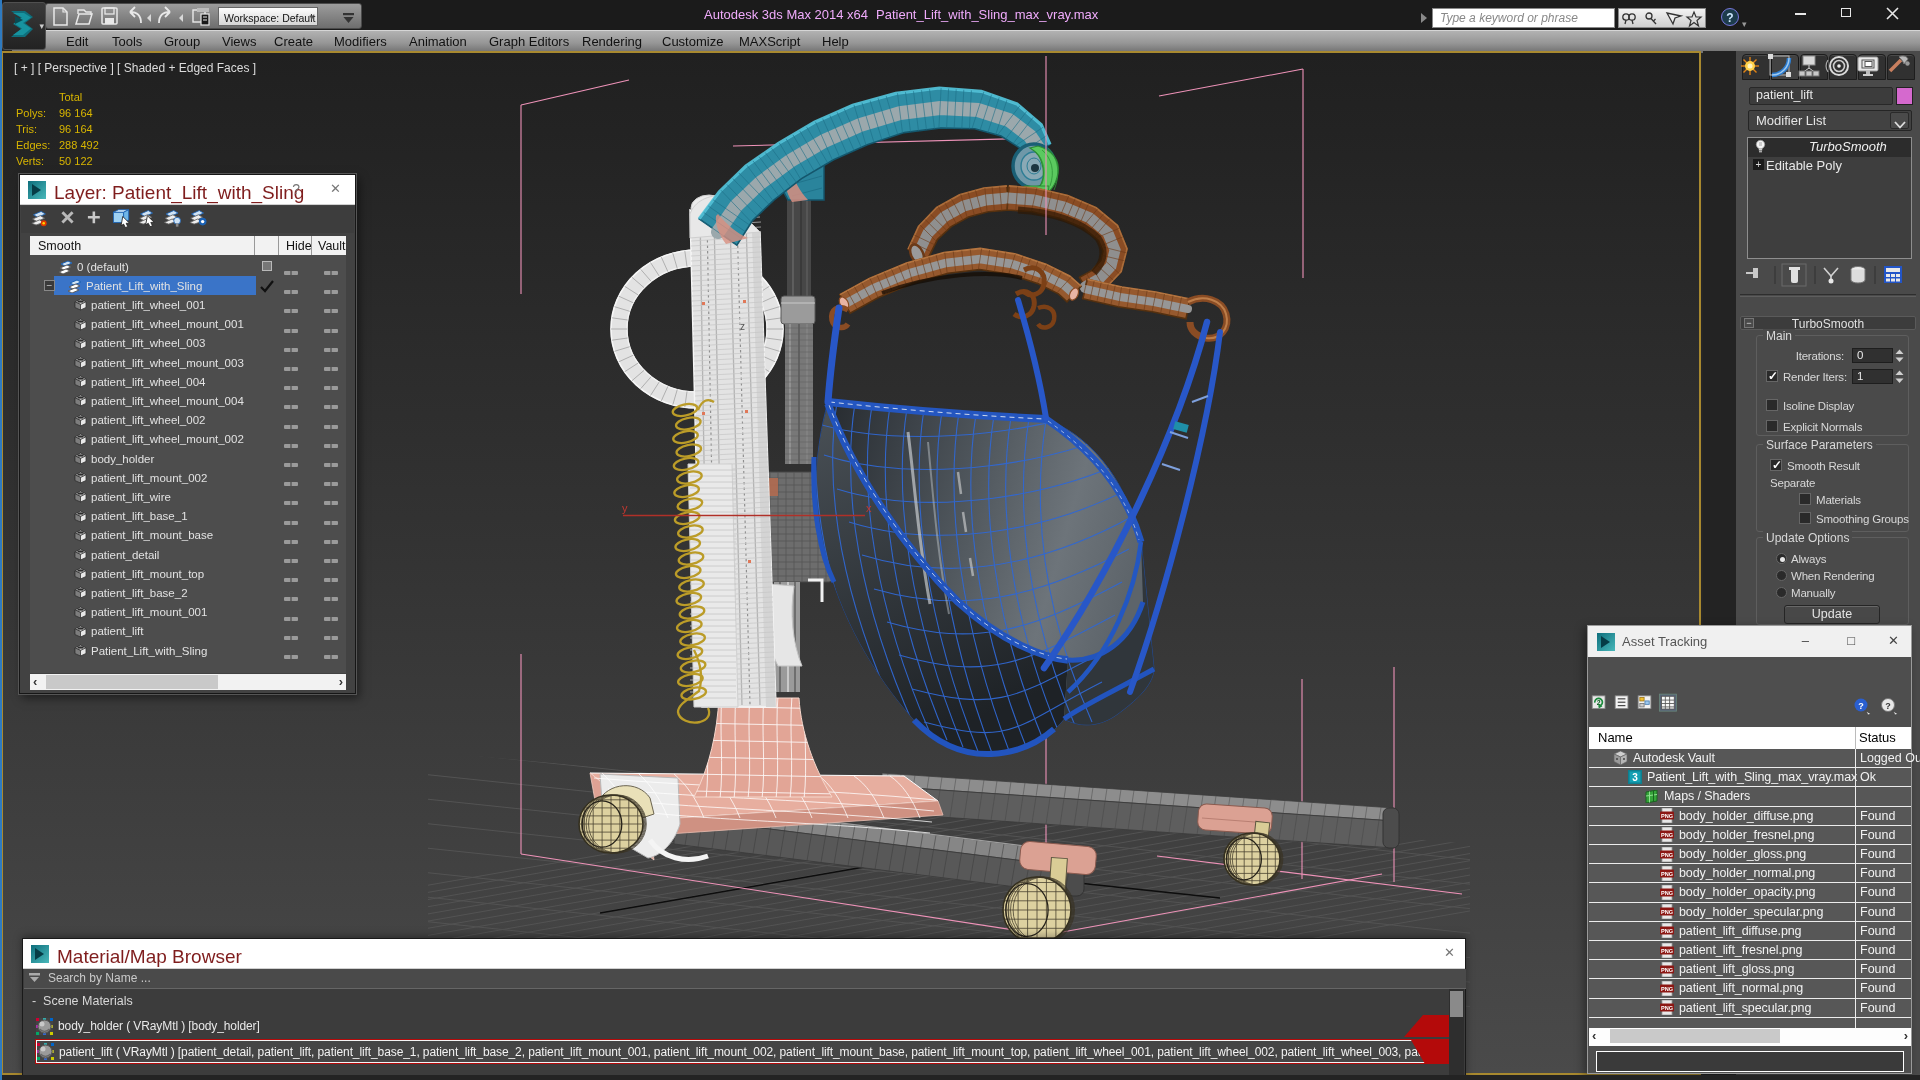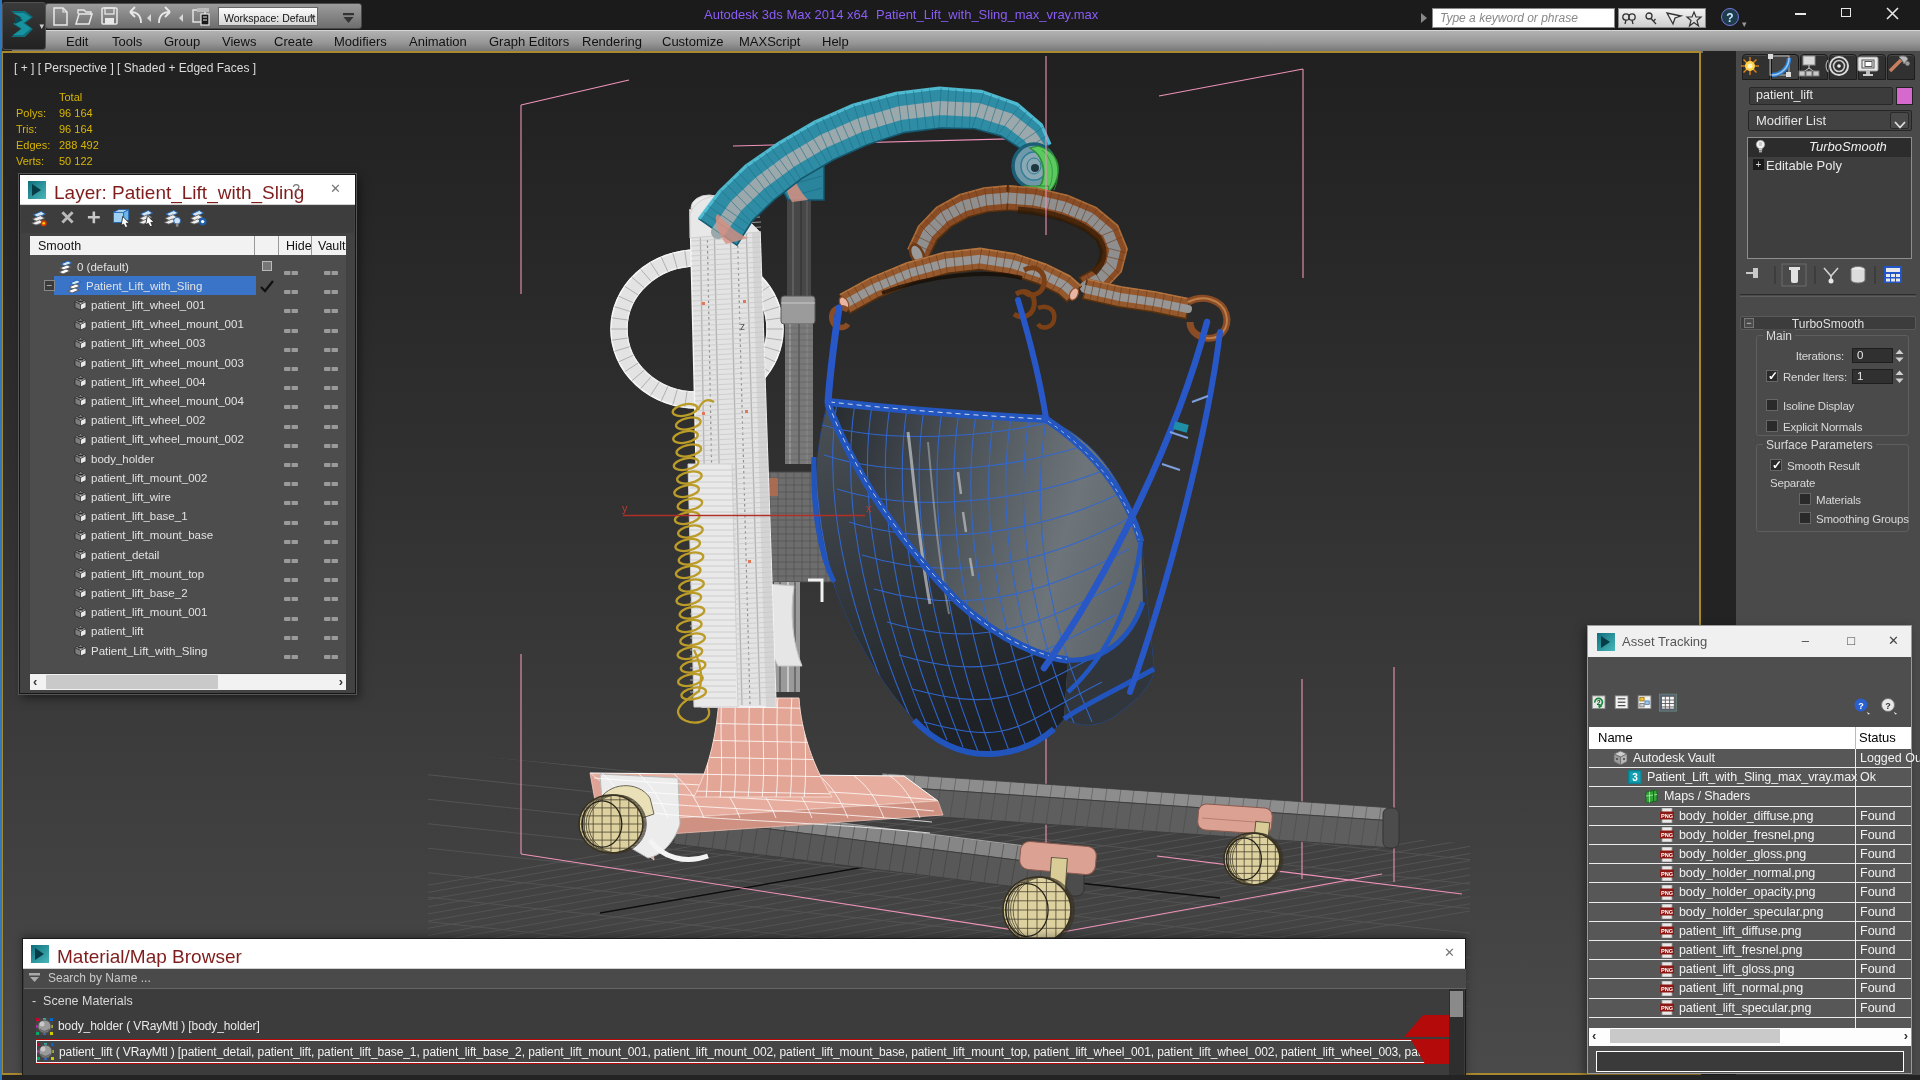--- a/index.html
+++ b/index.html
@@ -4,21 +4,21 @@
 html,body{width:1920px;height:1080px;overflow:hidden;background:#262626;font-family:"Liberation Sans",sans-serif}
 #page{position:relative;width:1920px;height:1080px}
 #titlebar{position:absolute;left:0;top:0;width:1920px;height:30px;background:#1b1b1b}
 #appbtn{position:absolute;left:2px;top:2px;width:44px;height:48px;background:linear-gradient(#3a3a3a,#222);border:1px solid #505050;border-radius:3px;z-index:5}
 #appbtn svg{position:absolute;left:2px;top:4px}
 #appdn{position:absolute;right:1px;top:18px;color:#ccc;font-size:9px}
 #qat{position:absolute;left:45px;top:3px;width:317px;height:26px;background:linear-gradient(#9c9c9c,#6e6e6e);border:1px solid #4a4a4a;border-radius:3px}
 #qat>svg{position:absolute;left:0;top:0}
 #wsbox{position:absolute;left:172px;top:3px;width:100px;height:21px;background:linear-gradient(#fdfdfd,#d5d5d5);border:1px solid #666;font-size:10.5px;color:#111;padding:4px 2px 0 5px;white-space:nowrap;overflow:hidden;height:19px}
 #qatdd{position:absolute;right:6px;top:7px}
-.ttext{position:absolute;top:7px;font-size:13px;color:#8b5cf6;white-space:nowrap}
+.ttext{position:absolute;top:7px;font-size:13px;color:#f0abfc;white-space:nowrap}
 #searchbox{position:absolute;left:1432px;top:8px;width:183px;height:20px;background:#fff;border:1px solid #888;color:#888;font-size:12px;font-style:italic;padding:2px 0 0 7px}
 #srchicons{position:absolute;left:1618px;top:8px;width:88px;height:20px;background:linear-gradient(#f2f2f2,#cfcfcf);border:1px solid #888}
 #helpbtn{position:absolute;left:1720px;top:7px}
 .wbtn{position:absolute}
 #menubar{position:absolute;left:12px;top:30px;width:1920px;height:23px;background:linear-gradient(#b2b2b2,#969696 55%,#6f6f6f);border-top:1px solid #d5d5d5}
 #menubar span{position:absolute;top:3px;font-size:13px;color:#111}
 #vp{position:absolute;left:1px;top:51px;width:1700px;height:1024px;border:2px solid #a8892f;overflow:hidden;background:linear-gradient(#202020,#333333 48%,#4a4a4a)}
 #vp svg.scene{position:absolute;left:-1px;top:-51px}
 .hud{position:absolute;color:#dcdcdc;font-size:12px;white-space:nowrap}
 .stat{position:absolute;color:#d8b500;font-size:11px;white-space:nowrap}
@@ -1199,20 +1199,30 @@
   <div class="group" style="top:393px;height:88px">
         <span class="glabel">Surface Parameters</span>
      <div class="cb on" style="left:13px;top:14px"></div>
         <div class="lab" style="left:30px;top:15px">Smooth Result</div>
      <div class="lab" style="left:13px;top:32px">Separate</div>
      <div class="cb" style="left:42px;top:48px"></div>
         <div class="lab" style="left:59px;top:49px">Materials</div>
      <div class="cb" style="left:42px;top:67px"></div>
         <div class="lab" style="left:59px;top:68px">Smoothing Groups</div>
   </div>
+  <div class="group" style="top:486px;height:88px">
+        <span class="glabel">Update Options</span>
+     <div class="rb on" style="left:19px;top:15px"></div>
+        <div class="lab" style="left:34px;top:15px">Always</div>
+     <div class="rb" style="left:19px;top:32px"></div>
+        <div class="lab" style="left:34px;top:32px">When Rendering</div>
+     <div class="rb" style="left:19px;top:49px"></div>
+        <div class="lab" style="left:34px;top:49px">Manually</div>
+     <div class="ubtn">Update</div>
+  </div>
 </div>
 
 <div id="layerwin">
   <div class="wtitle">
         <span class="maxlogo"></span>
         <span class="wtext">Layer: Patient_Lift_with_Sling</span>
     <span class="wq">?</span>
         <span class="wx">✕</span>
       </div>
   <div class="ltools" style="padding:2px 0 0 4px"><svg width="255" height="19" viewBox="0 0 300 22.4" preserveAspectRatio="none">

